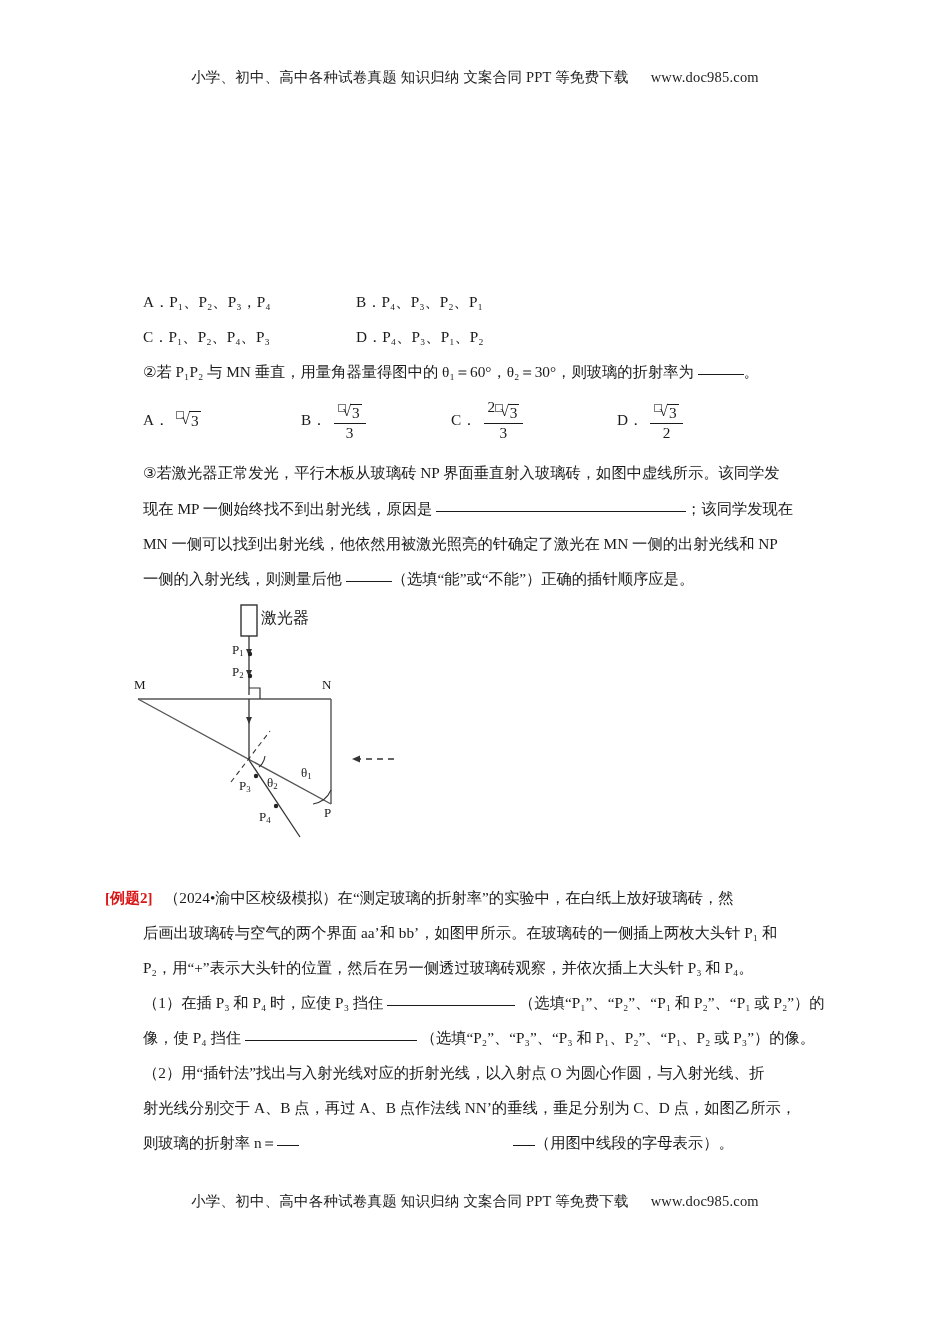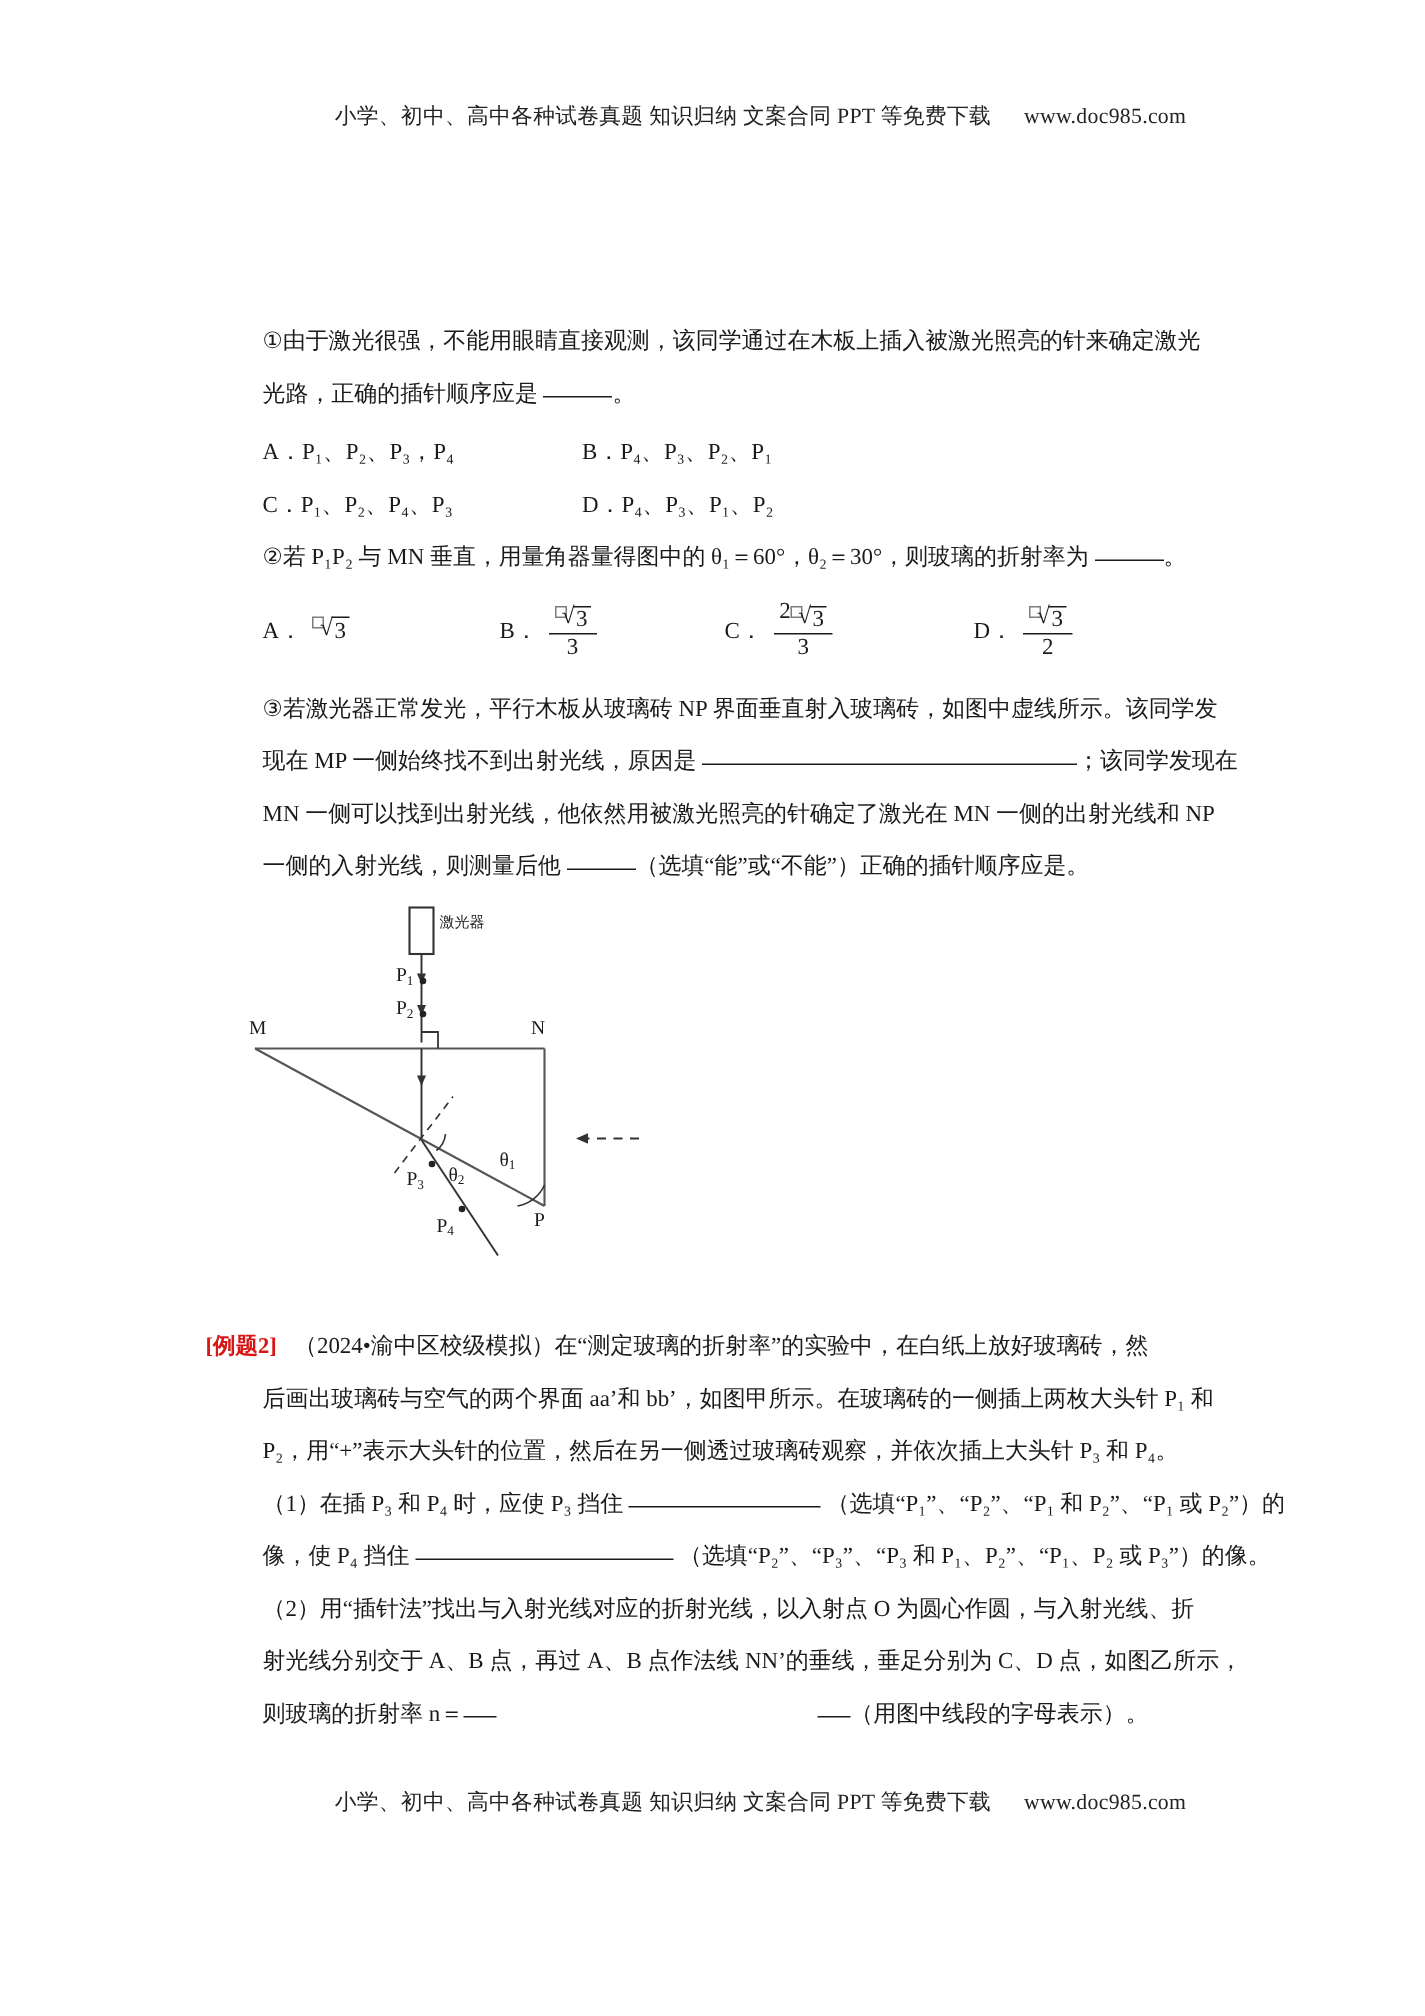--- a/index.html
+++ b/index.html
@@ -13,21 +13,20 @@
     position: relative;
     font-family: "Liberation Serif", "DejaVu Serif", serif;
     color: #1a1a1a;
     overflow: hidden;
   }
   .page {
     position: absolute;
     left: 0; top: 0;
     width: 816px;
     height: 1344px;
-    margin-left: 32px;
   }
   .running-head, .running-foot {
     position: absolute;
     left: 0;
     width: 950px;
     text-align: center;
     font-size: 14.5px;
     color: #222;
     letter-spacing: 0.2px;
   }
@@ -146,21 +145,21 @@
   .fig-label {
     position: absolute;
     font-family: "Liberation Serif", serif;
     font-size: 13px;
     color: #1a1a1a;
   }
   .fig-cn {
     position: absolute;
     font-family: "Liberation Sans", sans-serif;
     font-style: normal;
-    font-size: 10px;
+    font-size: 16px;
   }
 
   
   .ex-head {
     position: absolute;
     left: 105px;
     top: 880px;
     width: 740px;
   }
   .ex-tag {
@@ -178,24 +177,20 @@
 </head>
 <body>
 
 <div class="page">
 
   <div class="running-head">
     <span>小学、初中、高中各种试卷真题  知识归纳  文案合同  PPT 等免费下载</span><span class="url">www.doc985.com</span>
   </div>
 
 
-  <div class="body-block" style="top:210px;">
-    <p class="line"><span class="circnum">①</span><span>由于激光很强，不能用眼睛直接观测，该同学通过在木板上插入被激光照亮的针来确定激光</span></p>
-    <p class="line"><span>光路，正确的插针顺序应是</span>&nbsp;<span class="blank w-sm"></span><span>。</span></p>
-  </div>
 
   <div style="position:absolute; left:143px; top:284px; width:700px;">
     <div class="mc-row">
       <span class="mc-opt" style="left:0;"><span>A．</span><span>P₁、P₂、P₃，P₄</span></span>
       <span class="mc-opt" style="left:213px;"><span>B．</span><span>P₄、P₃、P₂、P₁</span></span>
     </div>
     <div class="mc-row">
       <span class="mc-opt" style="left:0;"><span>C．</span><span>P₁、P₂、P₄、P₃</span></span>
       <span class="mc-opt" style="left:213px;"><span>D．</span><span>P₄、P₃、P₁、P₂</span></span>
     </div>

